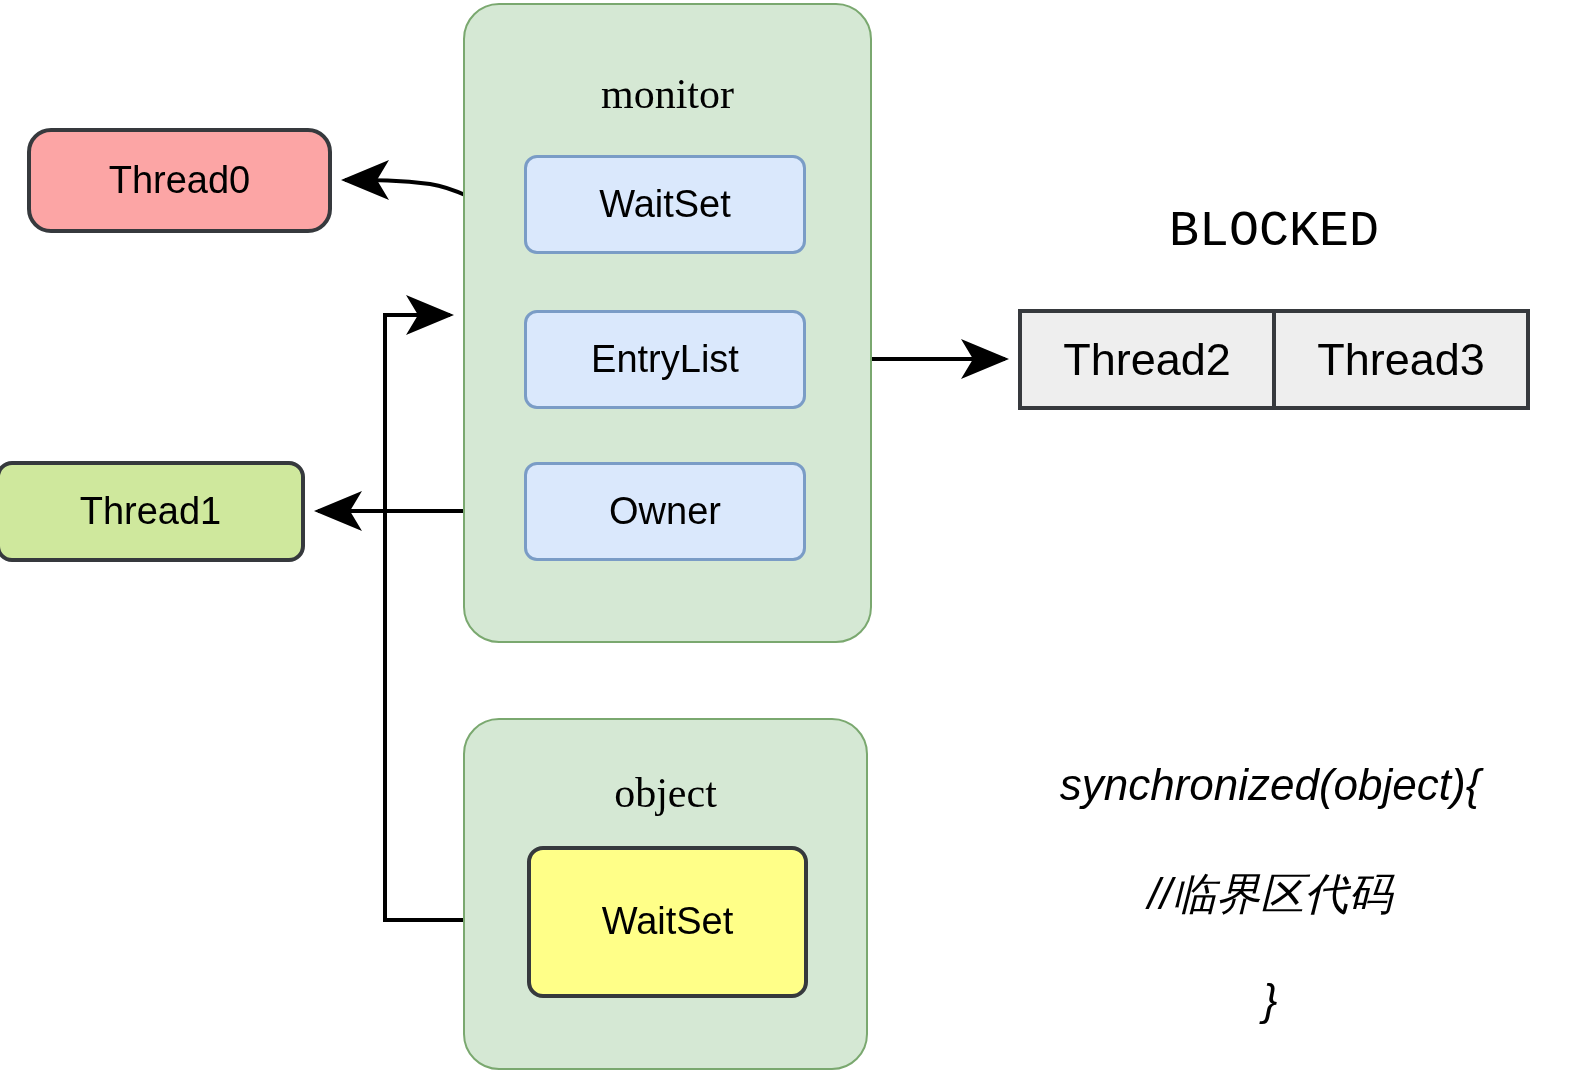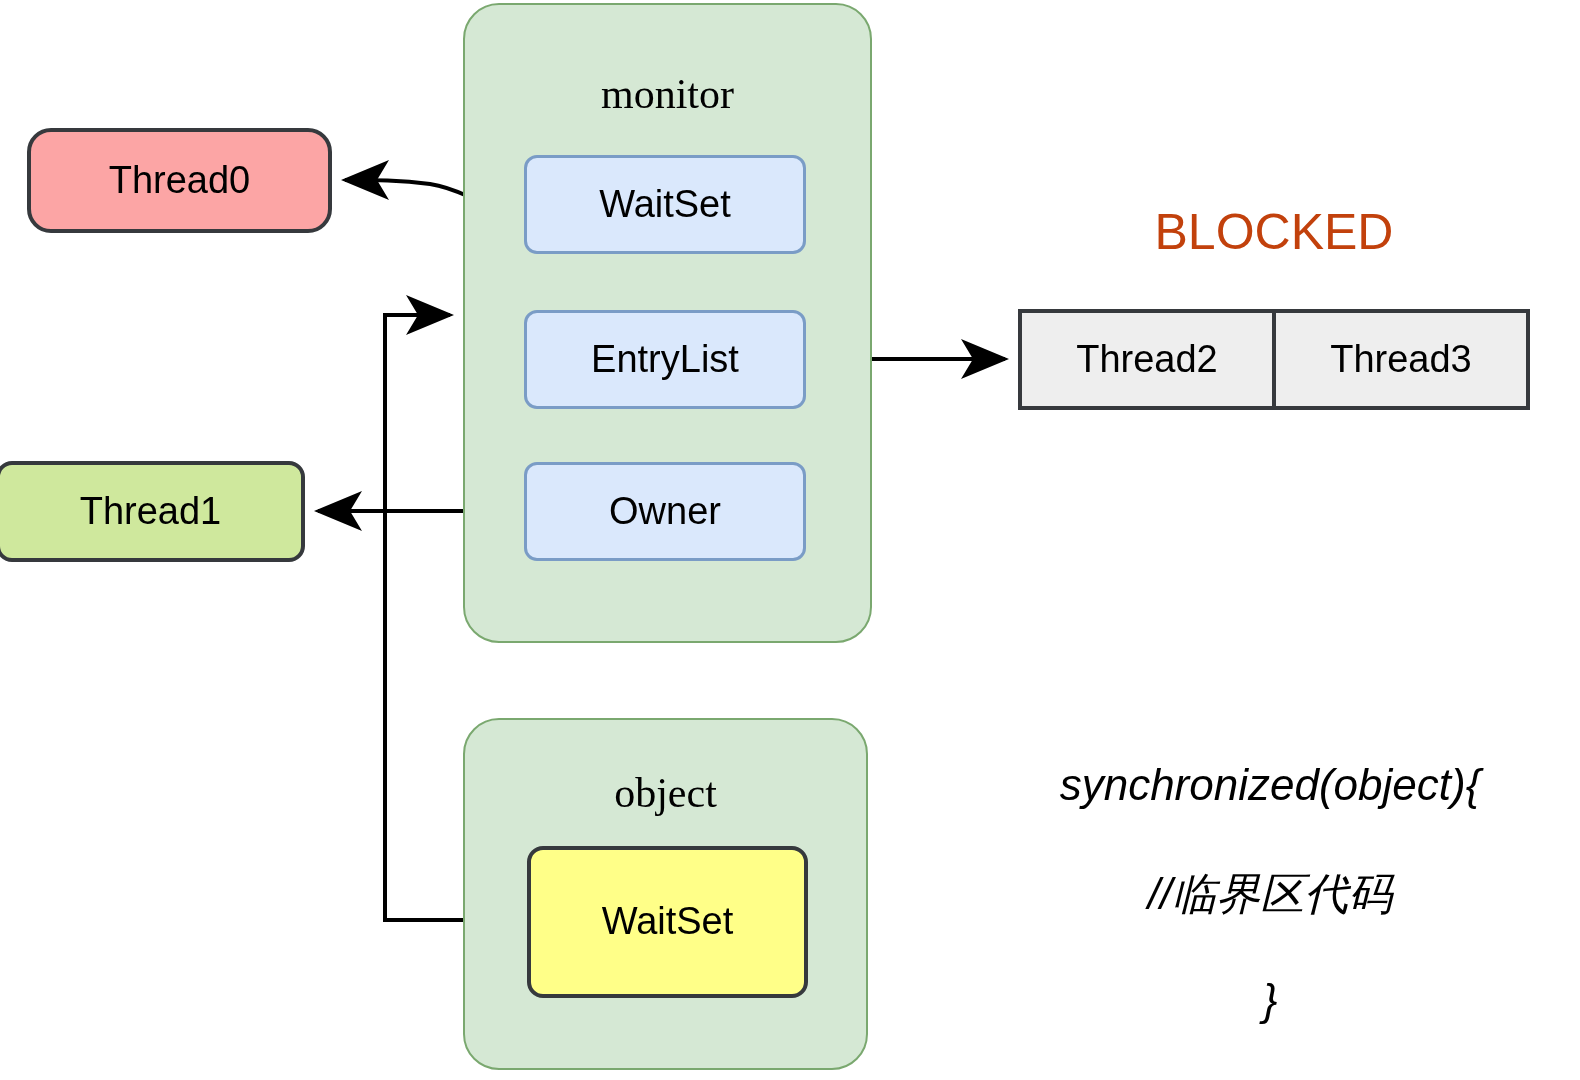--- a/index.html
+++ b/index.html
@@ -90,32 +90,33 @@
     box-sizing: border-box;
     display: flex;
     border: 4px solid #36393d;
     background: #eeeeee;
   }
   .table-blocked .cell {
     flex: 1 1 0;
     display: flex;
     align-items: center;
     justify-content: center;
-    font-size: 38px;
+    font-size: 45px;
     color: #000000;
     box-sizing: border-box;
   }
   .table-blocked .cell + .cell {
     border-left: 4px solid #36393d;
   }
 
   .label-plain {
     position: absolute;
-    color: #c2410c;
+    color: #000000;
     white-space: nowrap;
+    font-family: Liberation Mono, monospace;
   }
   .label-blocked {
     font-size: 50px;
     text-align: center;
   }
   .code-line {
     position: absolute;
     left: 0;
     right: 0;
     text-align: center;

